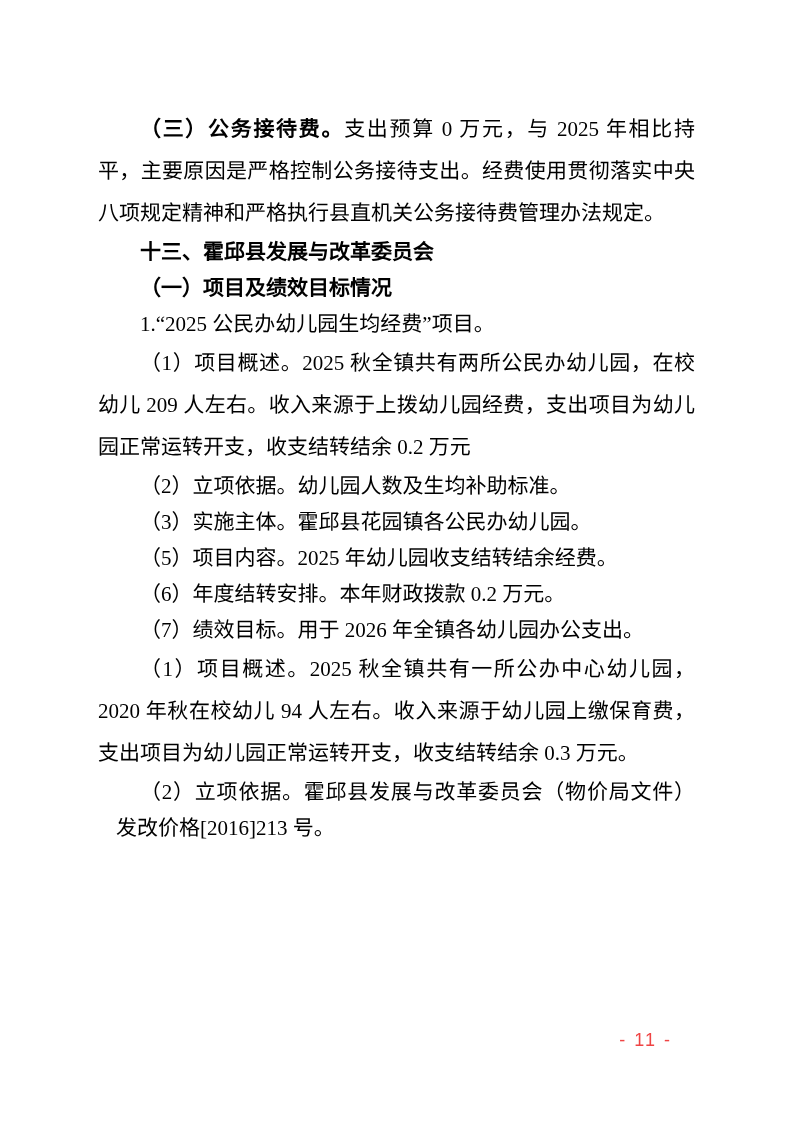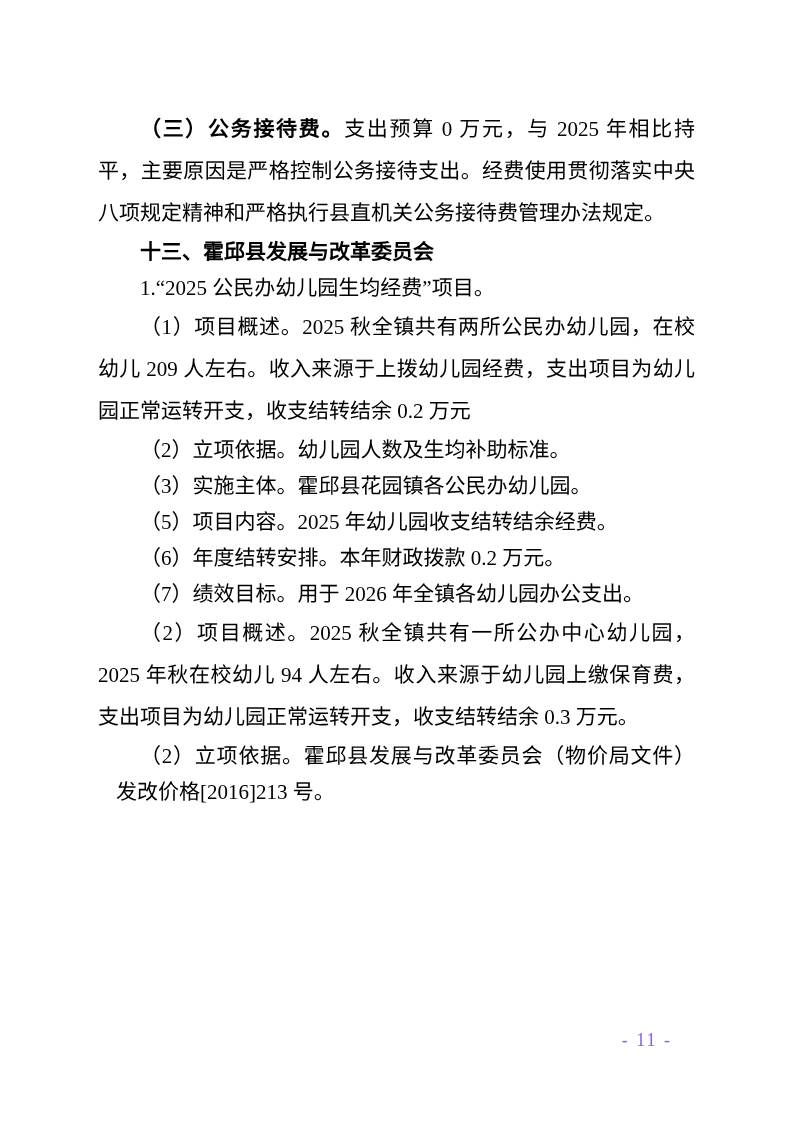--- a/index.html
+++ b/index.html
@@ -55,54 +55,55 @@
     padding-left: 18px;
     text-indent: 24px;
   }
 
   .page-number {
     position: absolute;
     top: 1016px;
     right: 121px;
     font-size: 18px;
     line-height: 24px;
-    color: #8b5cf6;
-    font-family: Liberation Serif, serif;
+    color: #ef4444;
+    font-family: Liberation Sans, sans-serif;
     letter-spacing: 2px;
   }
 </style>
 </head>
 <body>
 
 <div class="page">
 
   <div class="content">
 
     <p class="para loose"><span class="lead-bold">（三）公务接待费。</span><span>支出预算 0 万元，与 2025 年相比持平，主要原因是严格控制公务接待支出。经费使用贯彻落实中央八项规定精神和严格执行县直机关公务接待费管理办法规定。</span></p>
 
     <p class="para tight hd-hei">十三、霍邱县发展与改革委员会</p>
 
+    <p class="para tight hd-hei">（一）项目及绩效目标情况</p>
 
     <p class="para tight hd-song">1.“2025 公民办幼儿园生均经费”项目。</p>
 
     <p class="para loose">（1）项目概述。2025 秋全镇共有两所公民办幼儿园，在校幼儿 209 人左右。收入来源于上拨幼儿园经费，支出项目为幼儿园正常运转开支，收支结转结余 0.2 万元</p>
 
     <p class="para tight">（2）立项依据。幼儿园人数及生均补助标准。</p>
 
     <p class="para tight">（3）实施主体。霍邱县花园镇各公民办幼儿园。</p>
 
 
     <p class="para tight">（5）项目内容。2025 年幼儿园收支结转结余经费。</p>
 
     <p class="para tight">（6）年度结转安排。本年财政拨款 0.2 万元。</p>
 
     <p class="para tight">（7）绩效目标。用于 2026 年全镇各幼儿园办公支出。</p>
 
 
-    <p class="para loose">（2）项目概述。2025 秋全镇共有一所公办中心幼儿园，2025 年秋在校幼儿 94 人左右。收入来源于幼儿园上缴保育费，支出项目为幼儿园正常运转开支，收支结转结余 0.3 万元。</p>
+    <p class="para loose">（1）项目概述。2025 秋全镇共有一所公办中心幼儿园，2020 年秋在校幼儿 94 人左右。收入来源于幼儿园上缴保育费，支出项目为幼儿园正常运转开支，收支结转结余 0.3 万元。</p>
 
     <p class="para tight hang">（2）立项依据。霍邱县发展与改革委员会（物价局文件）发改价格[2016]213 号。</p>
 
 
   </div>
 
   <div class="page-number">- 11 -</div>
 
 </div>
 

